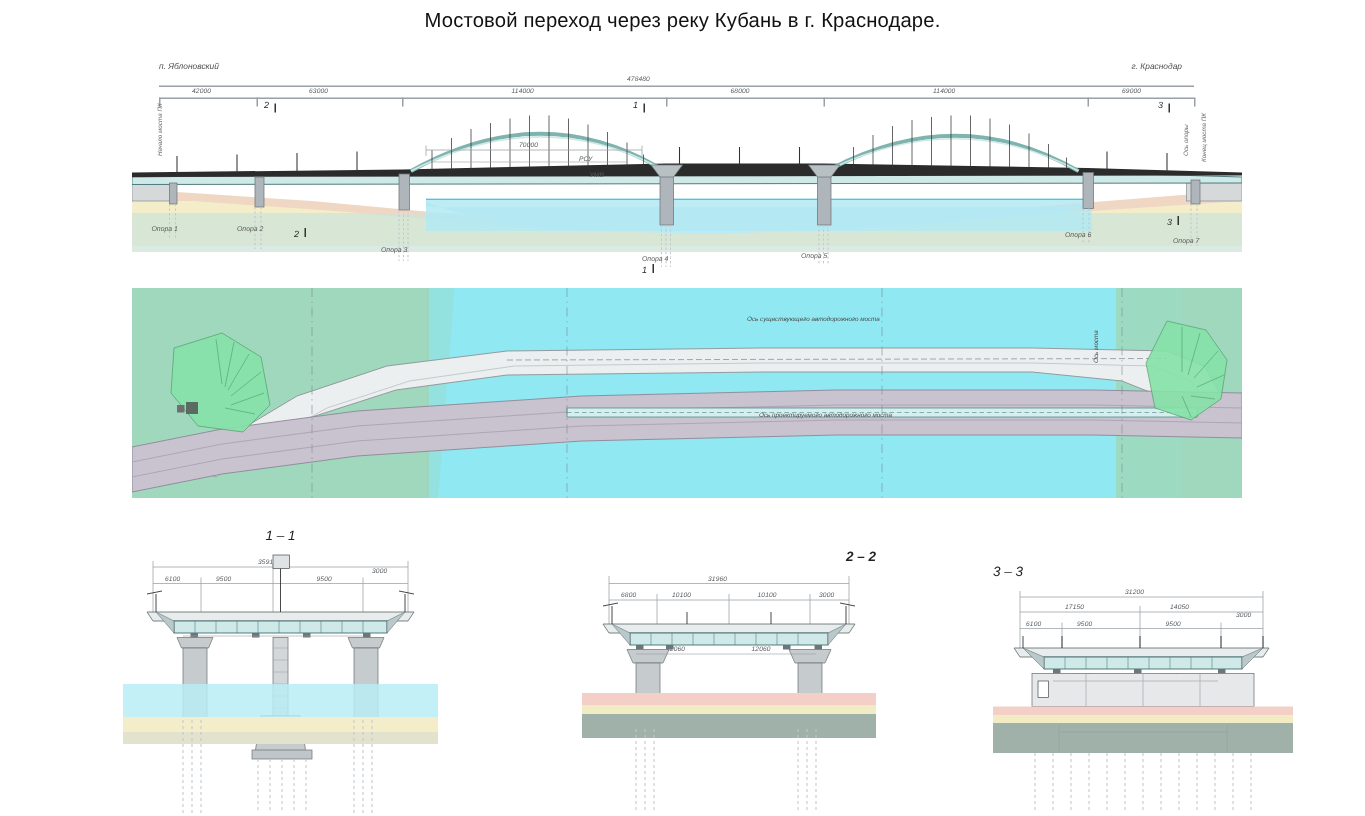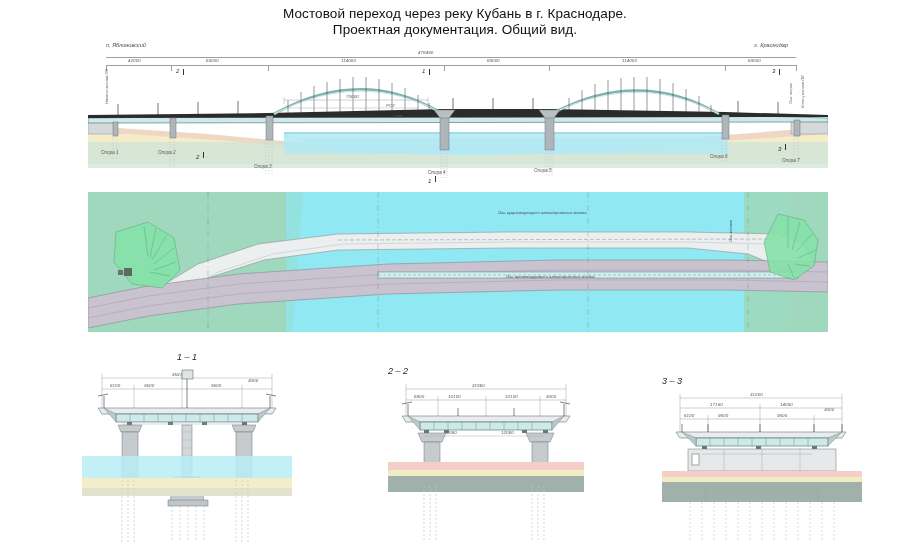--- a/index.html
+++ b/index.html
@@ -35,21 +35,20 @@
   .section{position:absolute;}
   .sec-title{position:absolute;font-style:italic;font-size:9px;color:#222;white-space:nowrap;text-align:center;}
 </style>
 </head>
 <body>
 
 <div class="sheet">
 
   <div class="title-block">
     <div class="title-line">Мостовой переход через реку Кубань в г. Краснодаре.</div>
-    <div class="title-line">Проектная документация. Общий вид.</div>
   </div>
 
   <div class="panel" id="elevation">
 
     <div class="place" style="left:18px;top:0px;">п. Яблоновский</div>
     <div class="place" style="right:40px;top:0px;">г. Краснодар</div>
 
     <div class="dimline" style="left:18px;top:15px;width:690px;"></div>
     <div class="dim" style="left:330px;top:8px;">478480</div>
 
@@ -353,21 +352,21 @@
         <line x1="154" y1="128" x2="154" y2="190"></line>
           <line x1="160" y1="128" x2="160" y2="190"></line>
         <line x1="166" y1="128" x2="166" y2="190"></line>
       </g>
 
       <line x1="40" y1="72" x2="160" y2="72" stroke="#9aa0a6" stroke-width="0.4"></line>
     </svg>
   </div>
 
   <div class="section" style="left:388px;top:366px;width:196px;height:176px;">
-    <div class="sec-title" style="left:0;top:0;width:196px;text-align:left;">2 – 2</div>
+    <div class="sec-title" style="left:0;top:0;width:196px;text-align:right;font-weight:bold;">2 – 2</div>
 
     <div class="dim" style="left:84px;top:17px;">31960</div>
     <div class="dim" style="left:26px;top:28px;">6800</div>
     <div class="dim" style="left:60px;top:28px;">10100</div>
     <div class="dim" style="left:117px;top:28px;">10100</div>
     <div class="dim" style="left:158px;top:28px;">3000</div>
     <div class="dim" style="left:56px;top:64px;">12060</div>
     <div class="dim" style="left:113px;top:64px;">12060</div>
 
     <svg width="196" height="176" style="position:absolute;left:0;top:0;">

